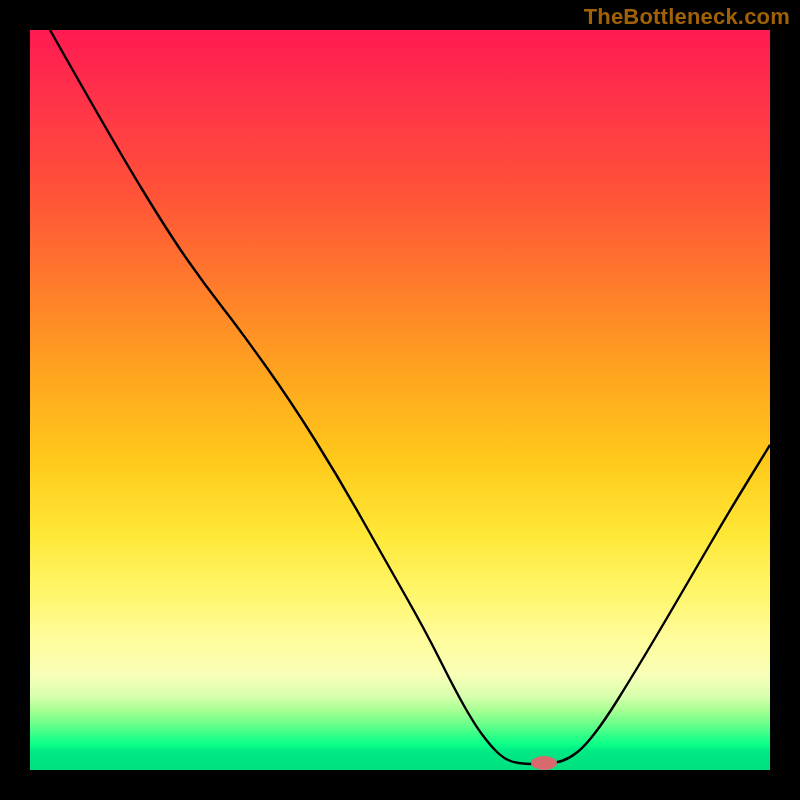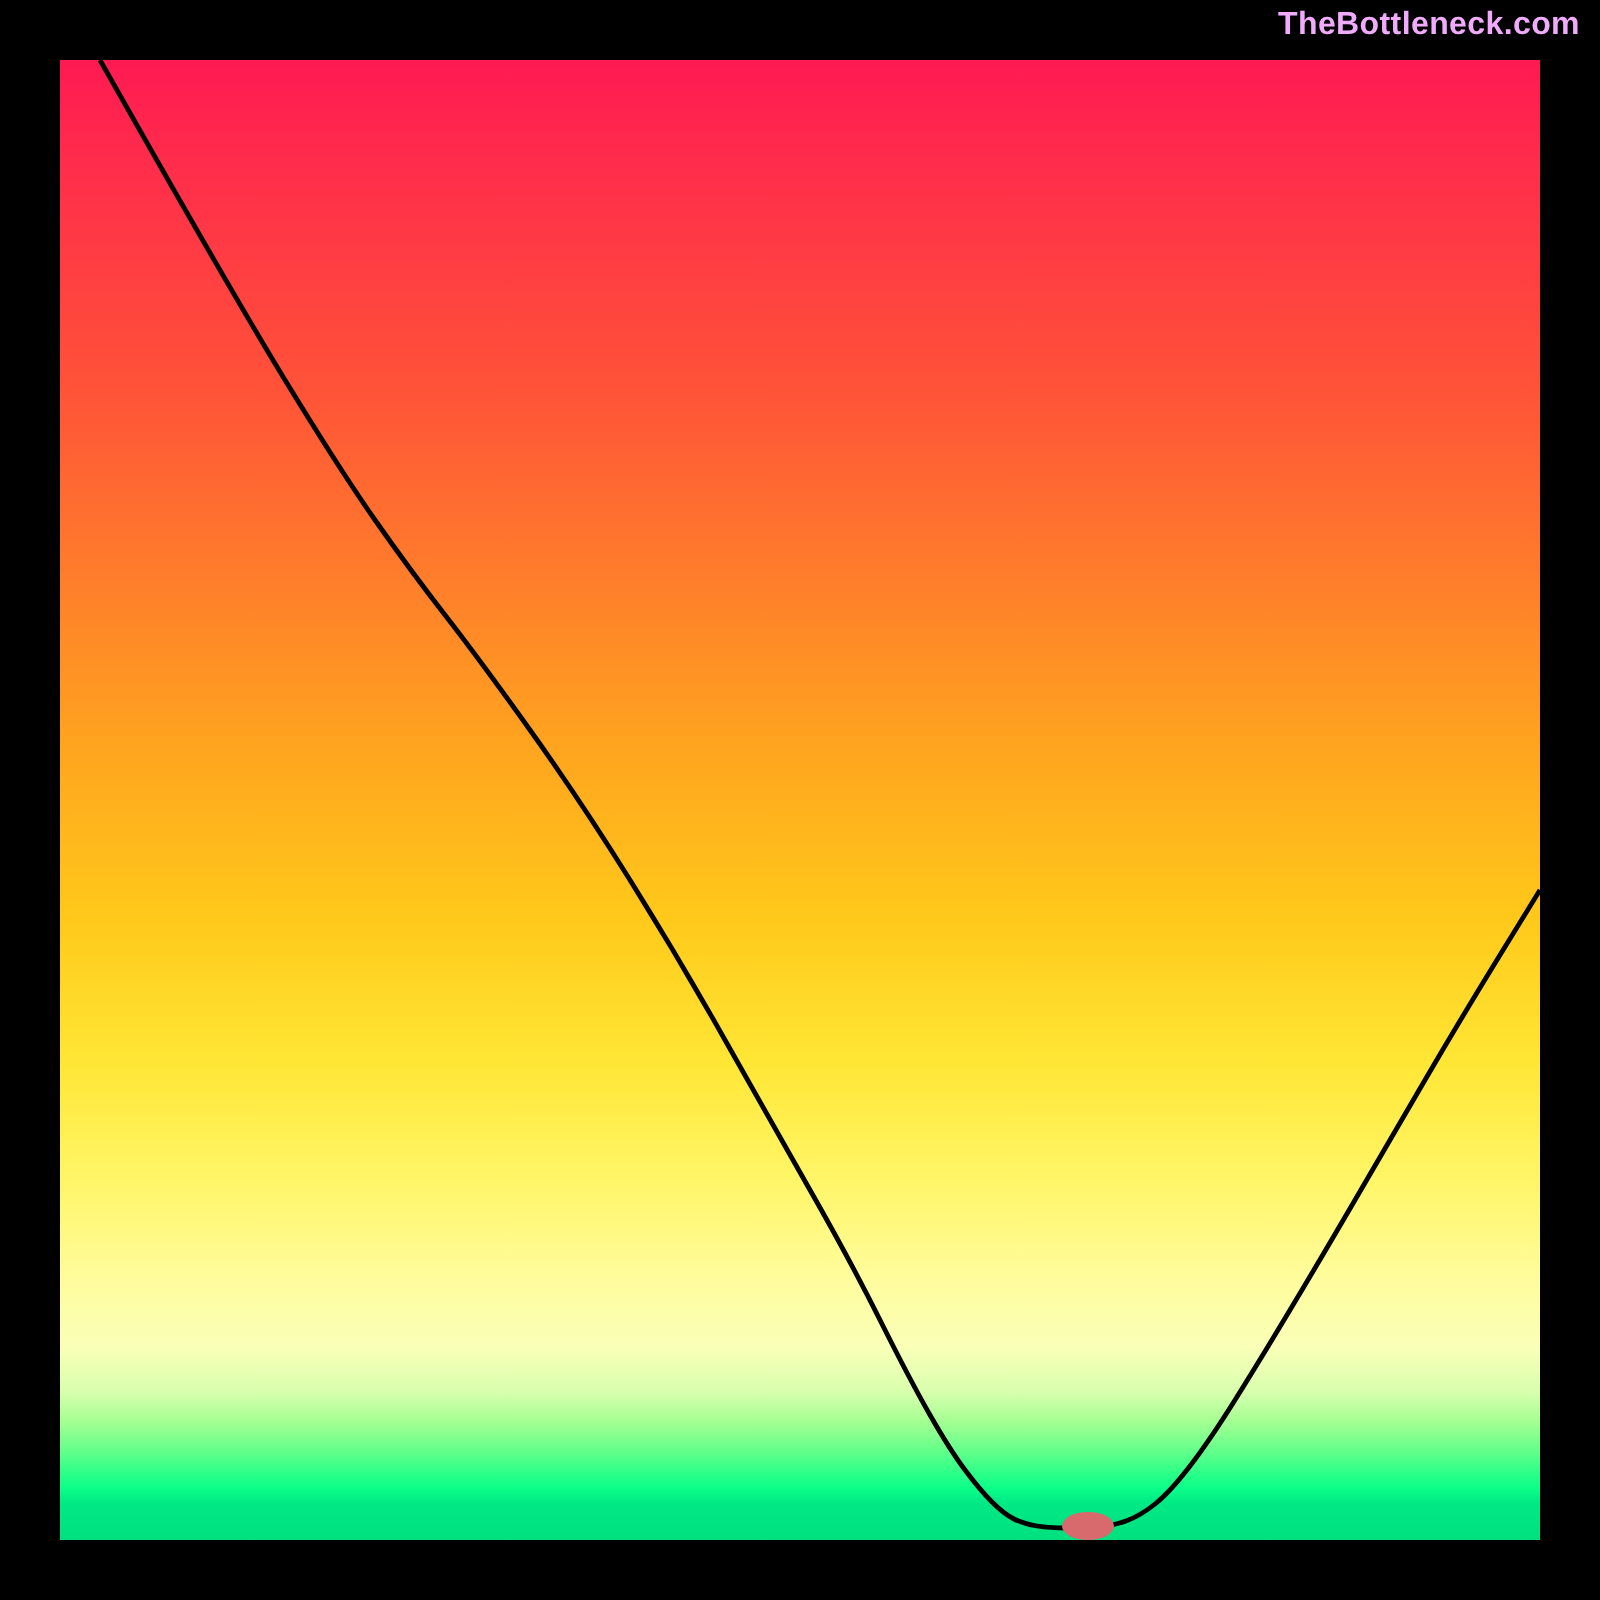--- a/index.html
+++ b/index.html
@@ -14,22 +14,22 @@
   .frame {
     position: relative;
     width: 800px;
     height: 800px;
     background: #000;
   }
   .watermark {
     position: absolute;
     top: 4px;
     right: 10px;
-    color: #f0abfc;
-    font-size: 16px;
+    color: #a16207;
+    font-size: 22px;
     font-weight: 600;
     letter-spacing: 0.2px;
     z-index: 10;
   }
   .plot-area {
     position: absolute;
     left: 30px;
     top: 30px;
     width: 740px;
     height: 740px;

